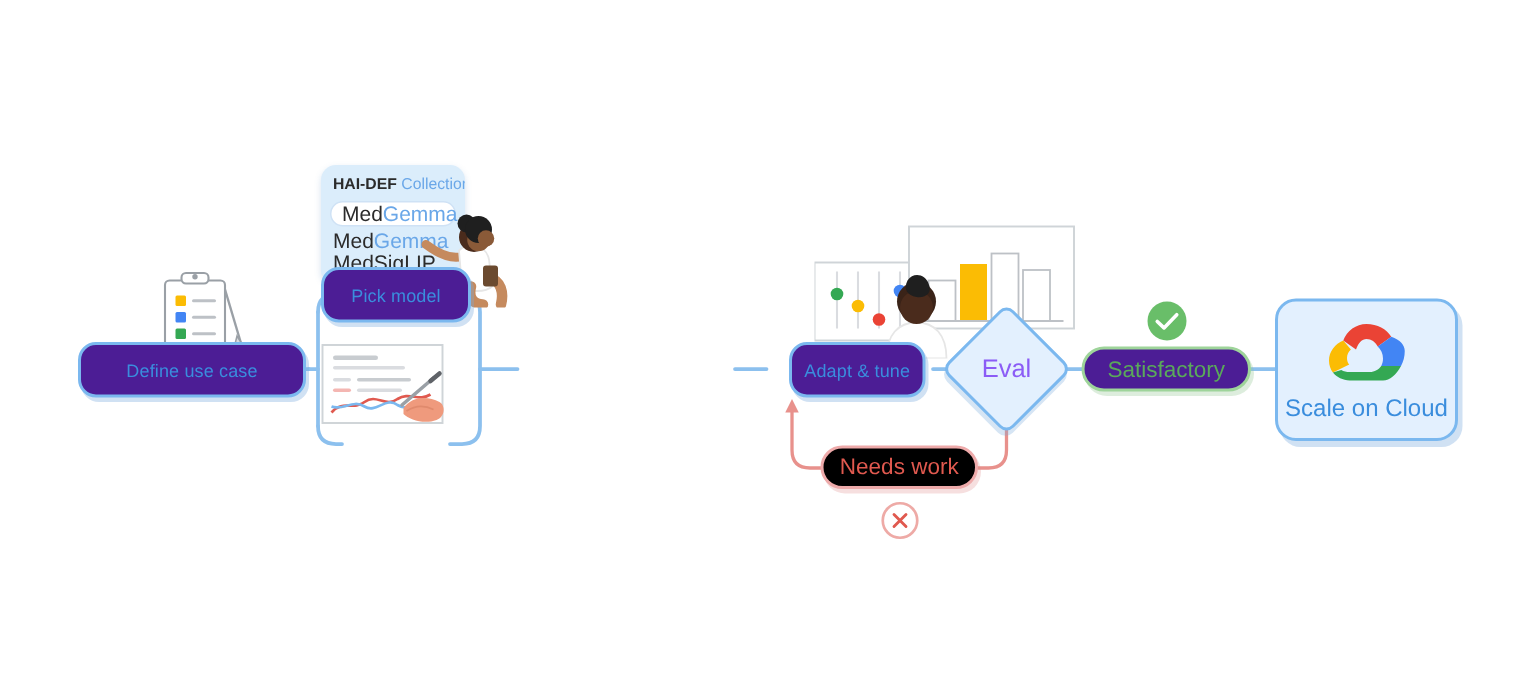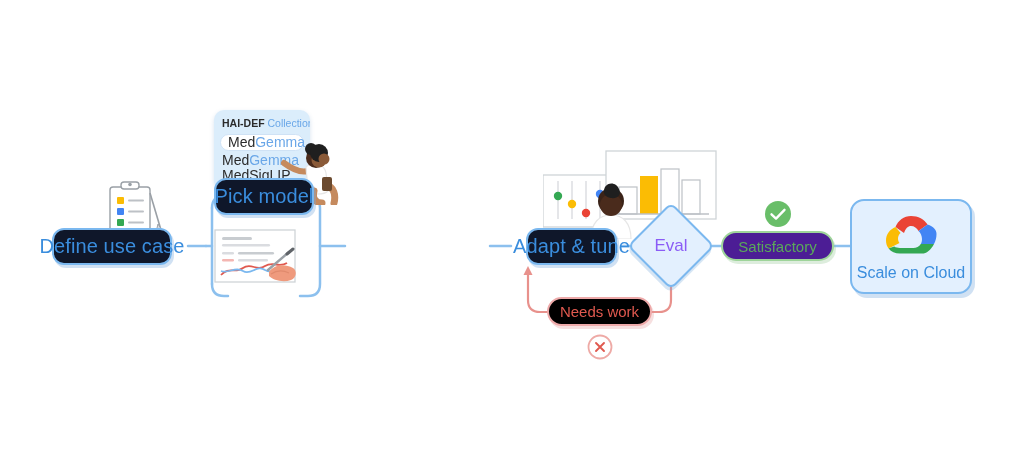--- a/index.html
+++ b/index.html
@@ -16,28 +16,28 @@
     position: relative;
     width: 1024px;
     height: 461px;
     background: #ffffff;
   }
   .abs { position: absolute; }
 
   
   .node {
     position: absolute;
-    background: #0f172a;
+    background: #4c1d95;
     border: 2px solid #7bb8ef;
     border-radius: 12px;
     color: #3a8ddd;
     display: flex;
     align-items: center;
     justify-content: center;
-    font-size: 20px;
+    font-size: 12px;
     letter-spacing: .1px;
     box-shadow: 2px 3px 0 rgba(120,170,220,.35);
     box-sizing: border-box;
     z-index: 6;
     white-space: nowrap;
   }
 
   
   .diamond-wrap {
     position: absolute;
@@ -266,21 +266,21 @@
     <rect x="118" y="26" width="18" height="45" fill="#ffffff" stroke="#bdc1c6" stroke-width="1.2"></rect>
     <rect x="139" y="37" width="18" height="34" fill="#ffffff" stroke="#bdc1c6" stroke-width="1.2"></rect>
     <line x1="70" y1="71" x2="166" y2="71" stroke="#bdc1c6" stroke-width="1.3"></line>
 
     <path d="M48 96 C48 80 56 72 68 72 C80 72 88 80 88 96 Z" fill="#ffffff" stroke="#e6e6e6" stroke-width="1.2"></path>
     <circle cx="68" cy="58" r="13" fill="#3a2318"></circle>
     <circle cx="68" cy="62" r="11" fill="#4a2b1c"></circle>
     <path d="M62 44 C66 38 74 40 76 46 C79 52 74 56 68 55 C62 54 59 50 62 44 Z" fill="#1f1f1f"></path>
   </svg>
 
-  <div class="node" style="left:52px; top:228px; width:120px; height:37px;">
+  <div class="node" style="left:52px; top:228px; width:152px; height:37px;">
     <span>Define use case</span>
   </div>
 
   <div class="node" style="left:214px; top:178px; width:100px; height:37px;">
     <span>Pick model</span>
   </div>
 
 
 
   <div class="node" style="left:526px; top:228px; width:91px; height:37px;">

